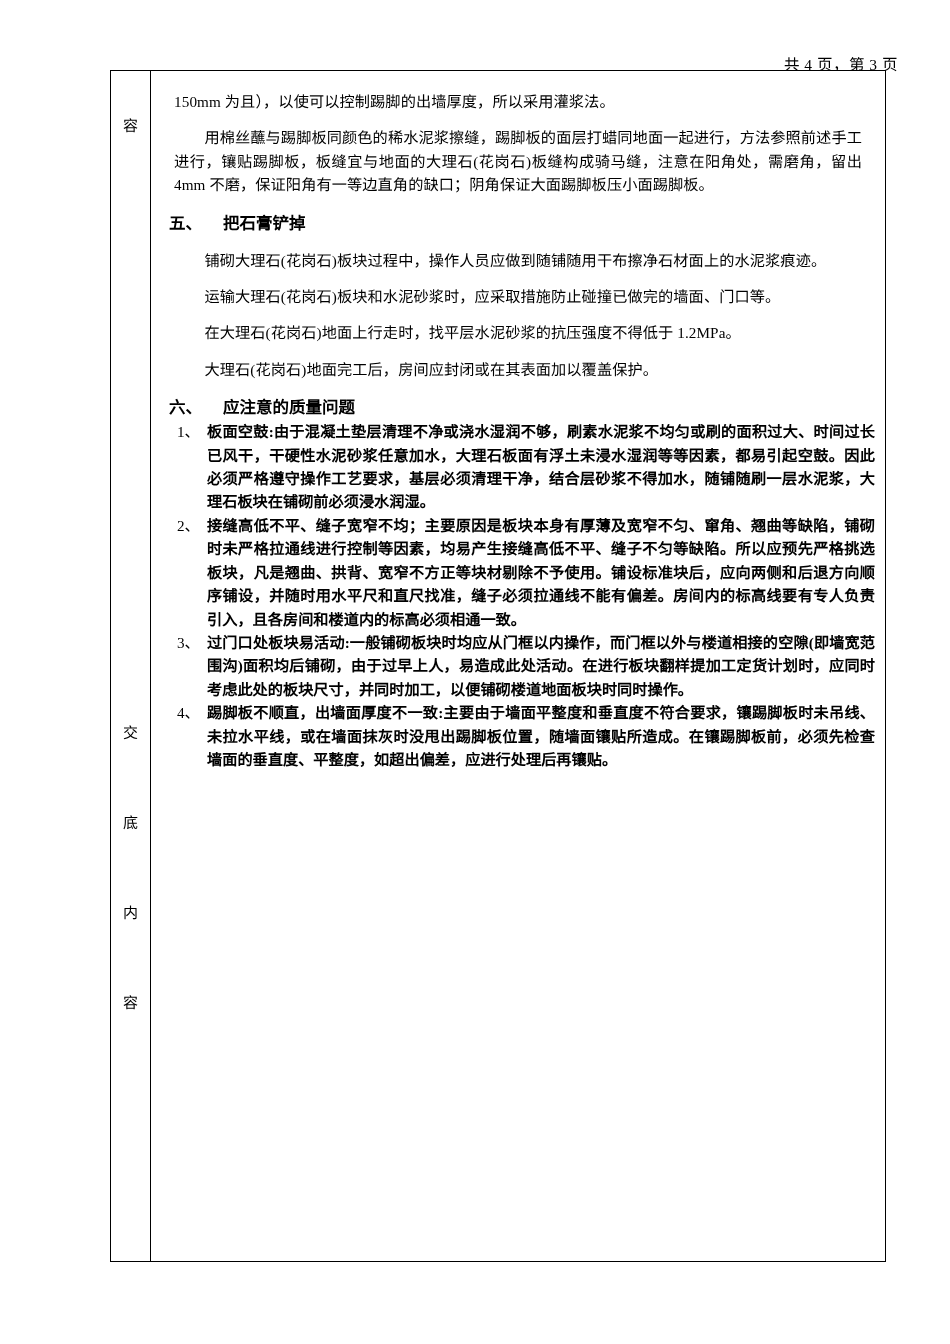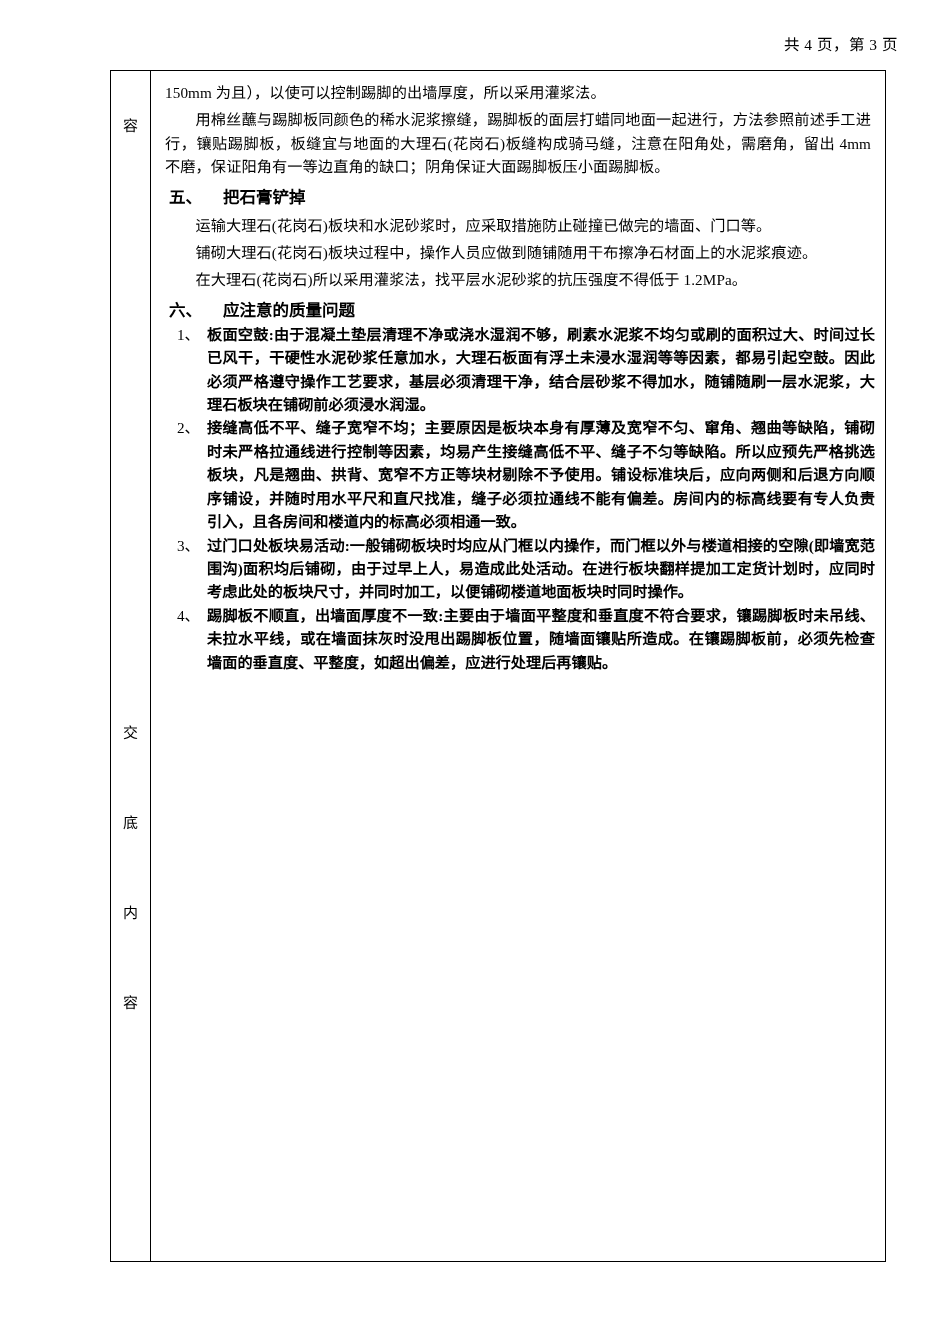--- a/index.html
+++ b/index.html
@@ -18,21 +18,21 @@
   }
   .page {
     position: relative;
     width: 950px;
     height: 1344px;
     box-sizing: border-box;
   }
   
   .page-header {
     position: absolute;
-    top: 32px;
+    top: 52px;
     right: 52px;
     font-size: 15.5px;
     letter-spacing: 0.5px;
     font-family: "Liberation Serif", "DejaVu Serif", serif;
     white-space: nowrap;
   }
   
   .doc-table {
     position: absolute;
     left: 110px;
@@ -79,21 +79,21 @@
     box-sizing: border-box;
     padding: 6px 10px 0 10px;
     position: relative;
   }
   
   .p {
     font-size: 15.2px;
     line-height: 23.4px;
     text-align: justify;
     text-justify: inter-ideograph;
-    margin: 4px;
+    margin: 13px;
     letter-spacing: 0.1px;
     font-family: "Liberation Serif", "DejaVu Serif", serif;
   }
   .p.indent2 { text-indent: 2em; }
   .p.noindent { text-indent: 0; }
 
   .section-head {
     margin: 5px 0 0 0;
     font-size: 16.5px;
     line-height: 26px;
@@ -159,23 +159,24 @@
 
 
 
 
       <p class="p indent2">用棉丝蘸与踢脚板同颜色的稀水泥浆擦缝，踢脚板的面层打蜡同地面一起进行，方法参照前述手工进行，镶贴踢脚板，板缝宜与地面的大理石(花岗石)板缝构成骑马缝，注意在阳角处，需磨角，留出 4mm 不磨，保证阳角有一等边直角的缺口；阴角保证大面踢脚板压小面踢脚板。</p>
 
       <div class="section-head">
         <span class="section-num">五、</span>
         <span class="section-title">把石膏铲掉</span>
       </div>
+      <p class="p indent2">铺砌大理石(花岗石)板块过程中，操作人员应做到随铺随用干布擦净石材面上的水泥浆痕迹。</p>
       <p class="p indent2">运输大理石(花岗石)板块和水泥砂浆时，应采取措施防止碰撞已做完的墙面、门口等。</p>
-      <p class="p indent2">铺砌大理石(花岗石)板块过程中，操作人员应做到随铺随用干布擦净石材面上的水泥浆痕迹。</p>
-      <p class="p indent2">在大理石(花岗石)所以采用灌浆法，找平层水泥砂浆的抗压强度不得低于 1.2MPa。</p>
+      <p class="p indent2">在大理石(花岗石)地面上行走时，找平层水泥砂浆的抗压强度不得低于 1.2MPa。</p>
+      <p class="p indent2">大理石(花岗石)地面完工后，房间应封闭或在其表面加以覆盖保护。</p>
 
       <div class="section-head">
         <span class="section-num">六、</span>
         <span class="section-title">应注意的质量问题</span>
       </div>
 
       <ul class="numlist">
         <li class="numitem">
           <span class="num">1、</span>
           <span class="body">板面空鼓:由于混凝土垫层清理不净或浇水湿润不够，刷素水泥浆不均匀或刷的面积过大、时间过长已风干，干硬性水泥砂浆任意加水，大理石板面有浮土未浸水湿润等等因素，都易引起空鼓。因此必须严格遵守操作工艺要求，基层必须清理干净，结合层砂浆不得加水，随铺随刷一层水泥浆，大理石板块在铺砌前必须浸水润湿。</span>

